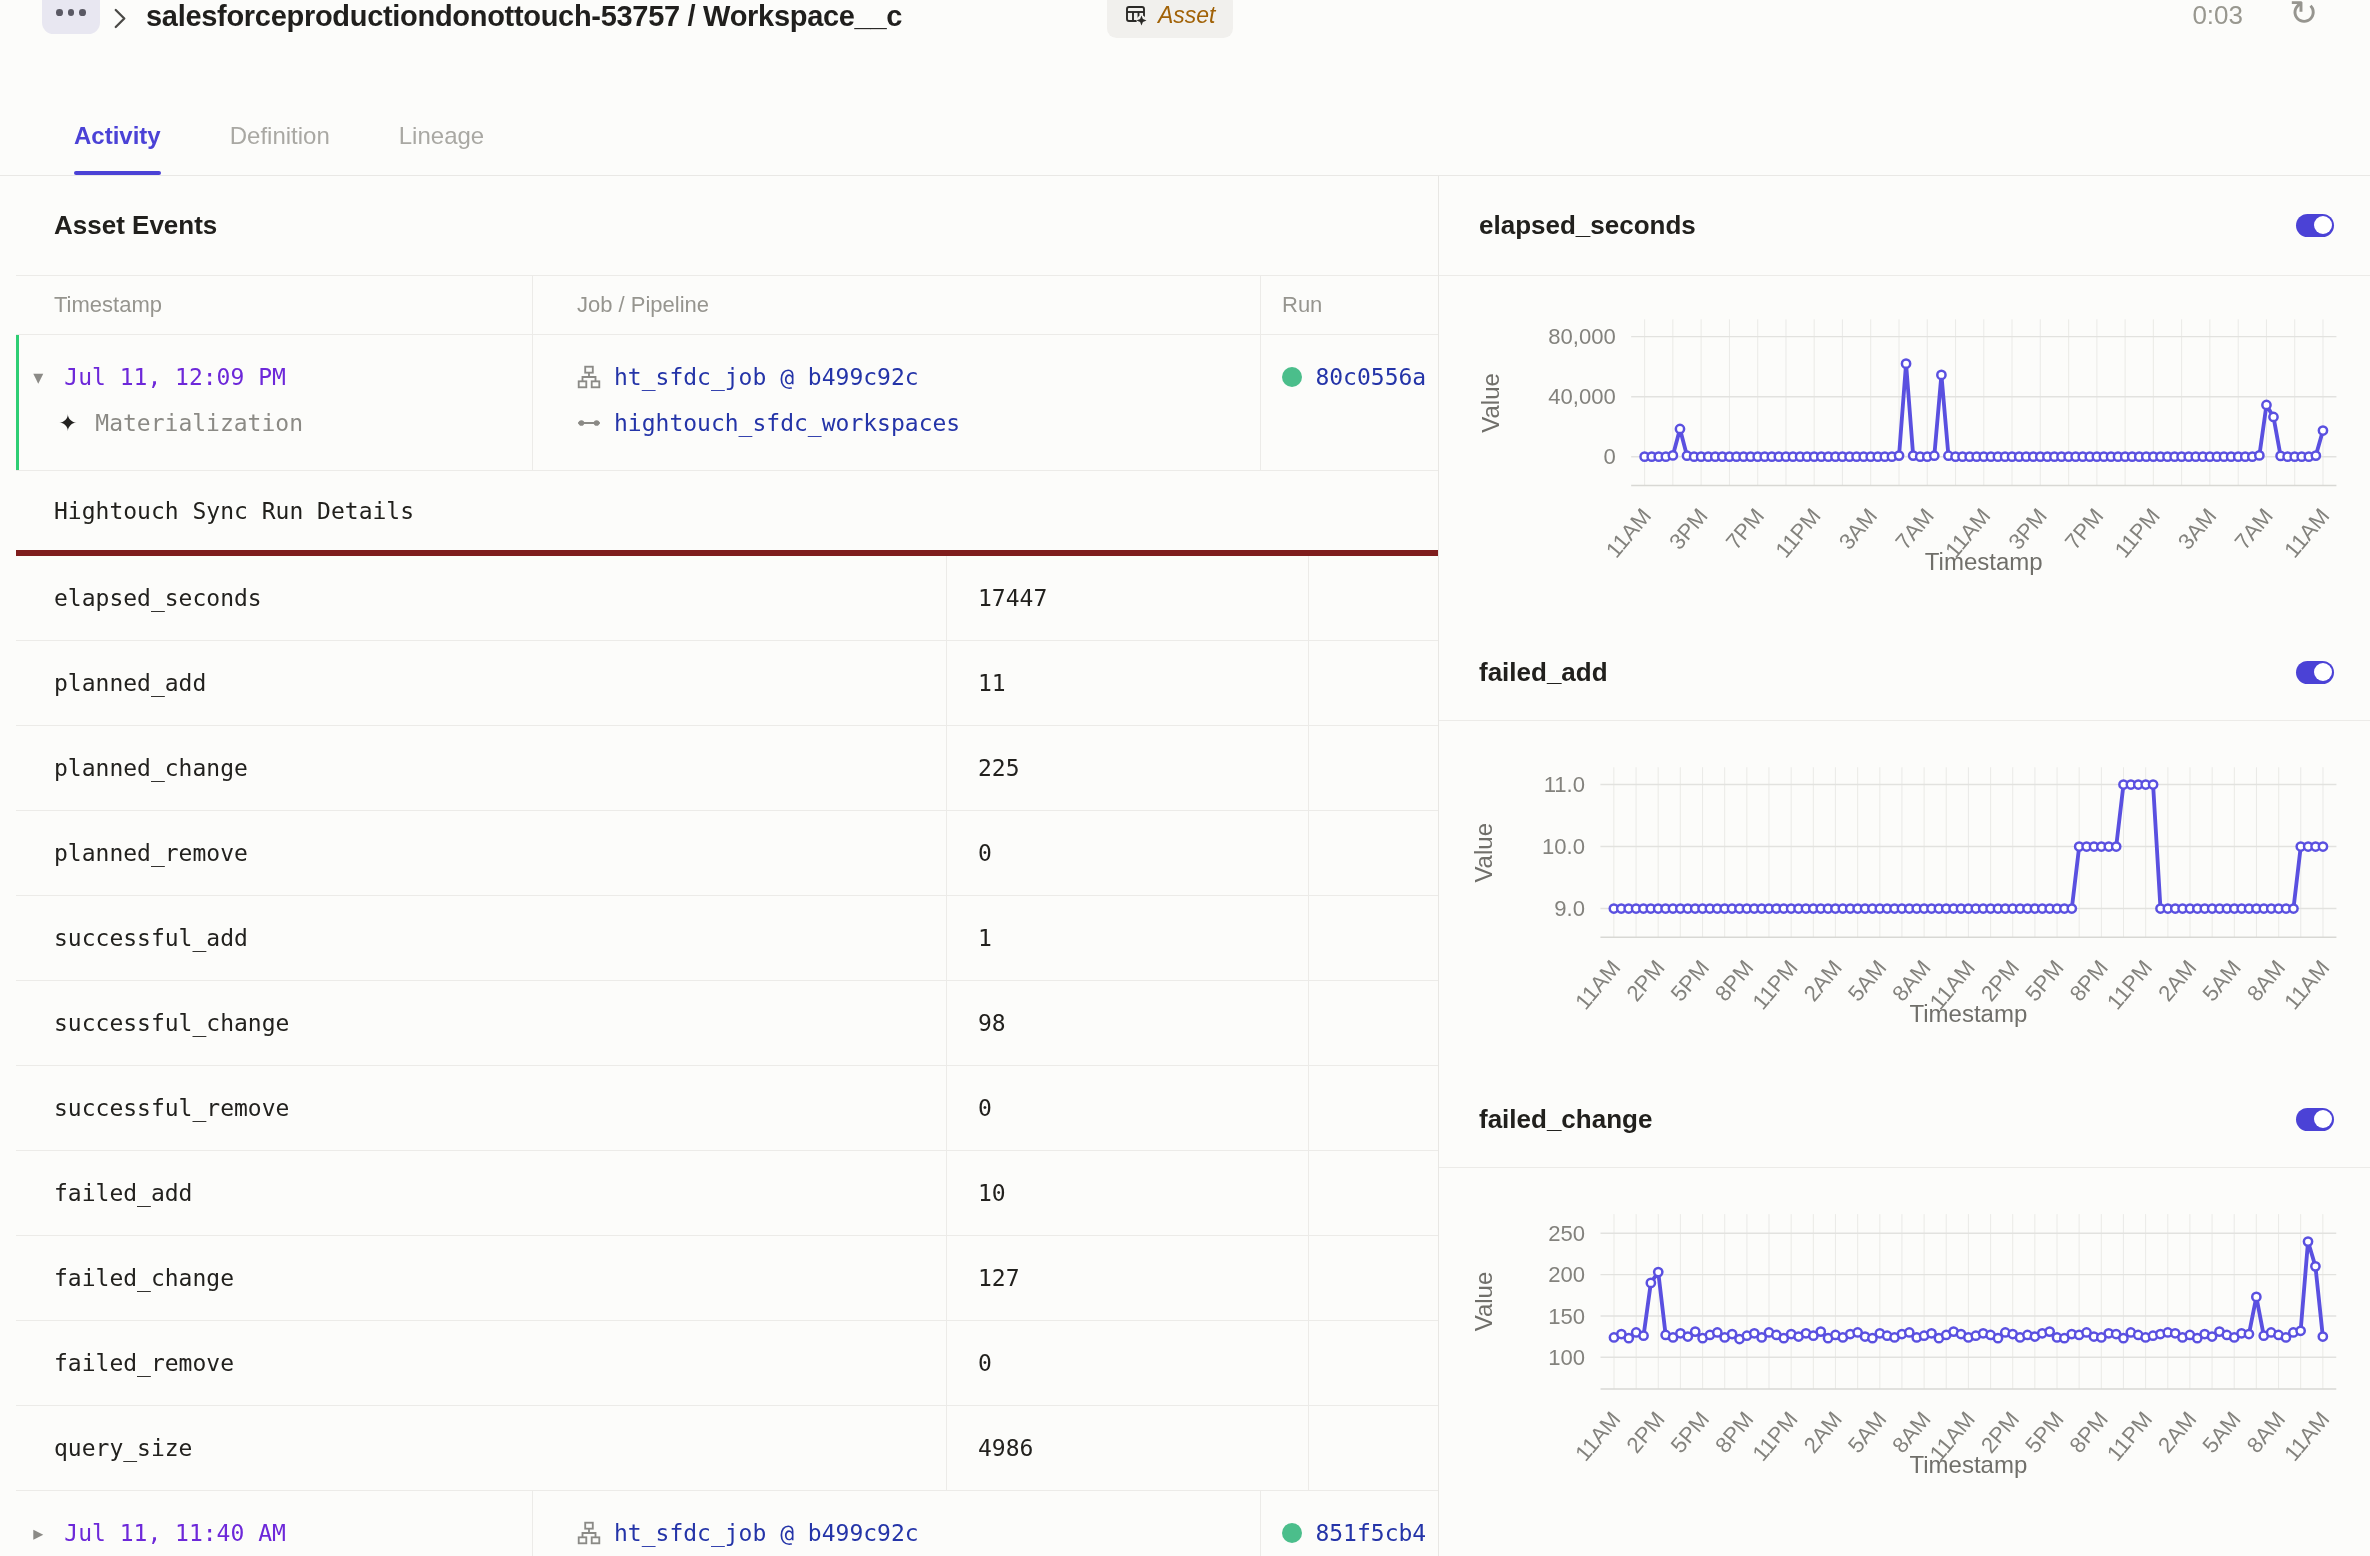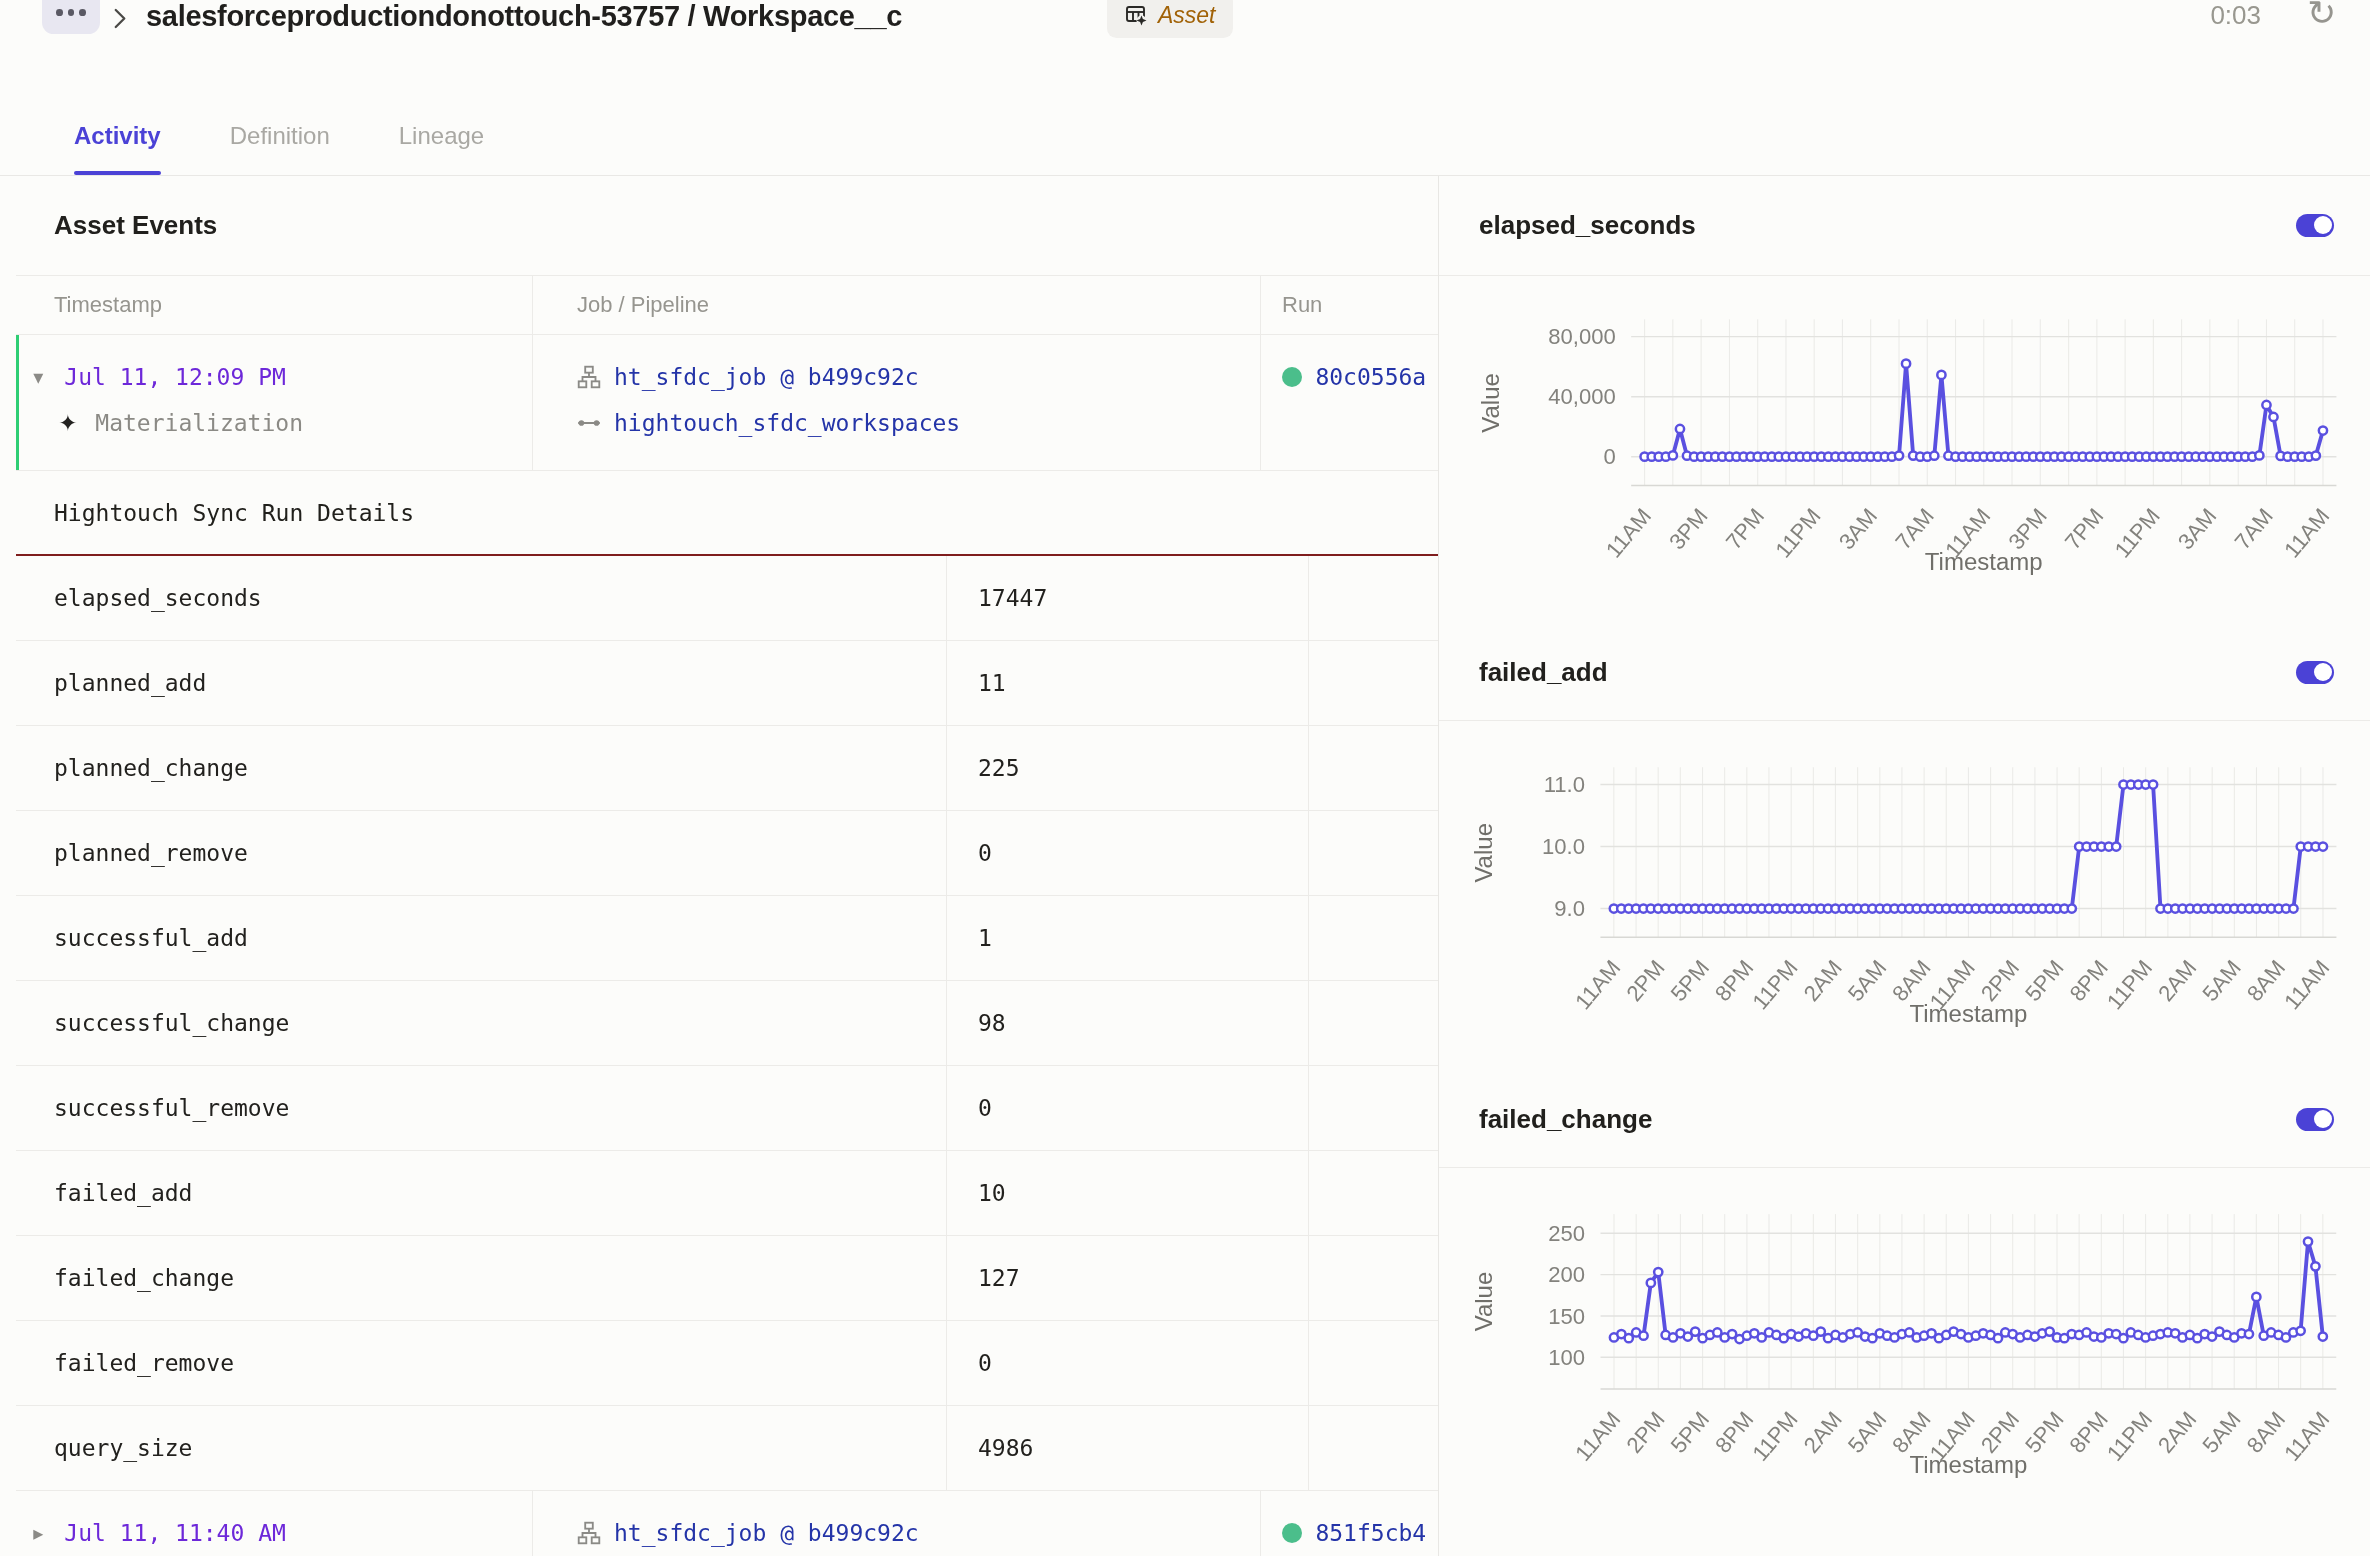--- a/index.html
+++ b/index.html
@@ -3,21 +3,21 @@
 <meta charset="utf-8">
 <style>
   * { margin:0; padding:0; box-sizing:border-box; }
   html,body { background:#FCFCFA; }
   .app { position:relative; width:2371px; height:1556px; overflow:hidden;
          background:#FCFCFA; color:#201F1D;
          font-family:"Liberation Sans", sans-serif; }
   .mono { font-family:"DejaVu Sans Mono", monospace; }
 
   
-  .hdr { position:absolute; top:0; left:0; right:0; height:56px;padding-left:47px; }
+  .hdr { position:absolute; top:0; left:0; right:18px; height:56px;padding-left:47px; }
   .dots-badge { position:absolute; left:42px; top:-9.6px; width:58px; height:44px;
     background:#E8E7F1; border-radius:11.5px; display:flex; align-items:center;
     justify-content:center; gap:4.8px; }
   .dots-badge i { width:6.7px; height:6.7px; border-radius:50%; background:#5A5964; display:block; }
   .crumb-chevron { position:absolute; left:111px; top:5.8px; }
   .hdr-title { position:absolute; left:146px; top:0px; font-size:29px; font-weight:bold;
     color:#201F1D; letter-spacing:-0.3px; white-space:nowrap; }
   .asset-pill { position:absolute; left:1107px; top:-7.7px; height:46px; background:#F1F0ED;
     border-radius:9.6px; display:flex; align-items:center; gap:9.6px; padding:0 17.3px; }
   .asset-pill span { font-size:23px; color:#a16207;font-style:italic; }
@@ -64,21 +64,21 @@
   .sub-line { margin-left:25px; }
   .spark { font-size:23px; color:#232220; width:37px; flex:0 0 37px;
     font-family:"DejaVu Sans",sans-serif; }
   .sub-text { font-size:23px; color:#8B8A85; }
   .icn { width:38px; flex:0 0 38px; display:flex; align-items:center; }
   a.lnk { font-size:23px; color:#2434A8; text-decoration:none;
     font-family:"DejaVu Sans Mono", monospace; white-space:nowrap; }
   .run-dot { width:20px; height:20px; border-radius:50%; background:#4BBE8B;
     flex:0 0 20px; margin-right:13.4px; }
 
-  .dt-title { height:85px; border-bottom:2px solid #7f1d1d; display:flex;
+  .dt-title { height:85px; border-bottom:6px solid #7f1d1d; display:flex;
     align-items:center; padding-left:38px; font-size:23px; color:#21201C; }
   .d-row { height:85px; border-bottom:1px solid #ECEBE8;
     display:grid; grid-template-columns:930px 362px auto; }
   .d-row > div { display:flex; align-items:center; font-size:23px; color:#22211E; }
   .d-row .k { padding-left:38px; }
   .d-row .v { border-left:1px solid #ECEBE8; padding-left:31px; }
   .d-row .e { border-left:1px solid #ECEBE8; }
 
   
   .m-hdr { height:96px; border-bottom:1px solid #ECEBE8; display:flex;

